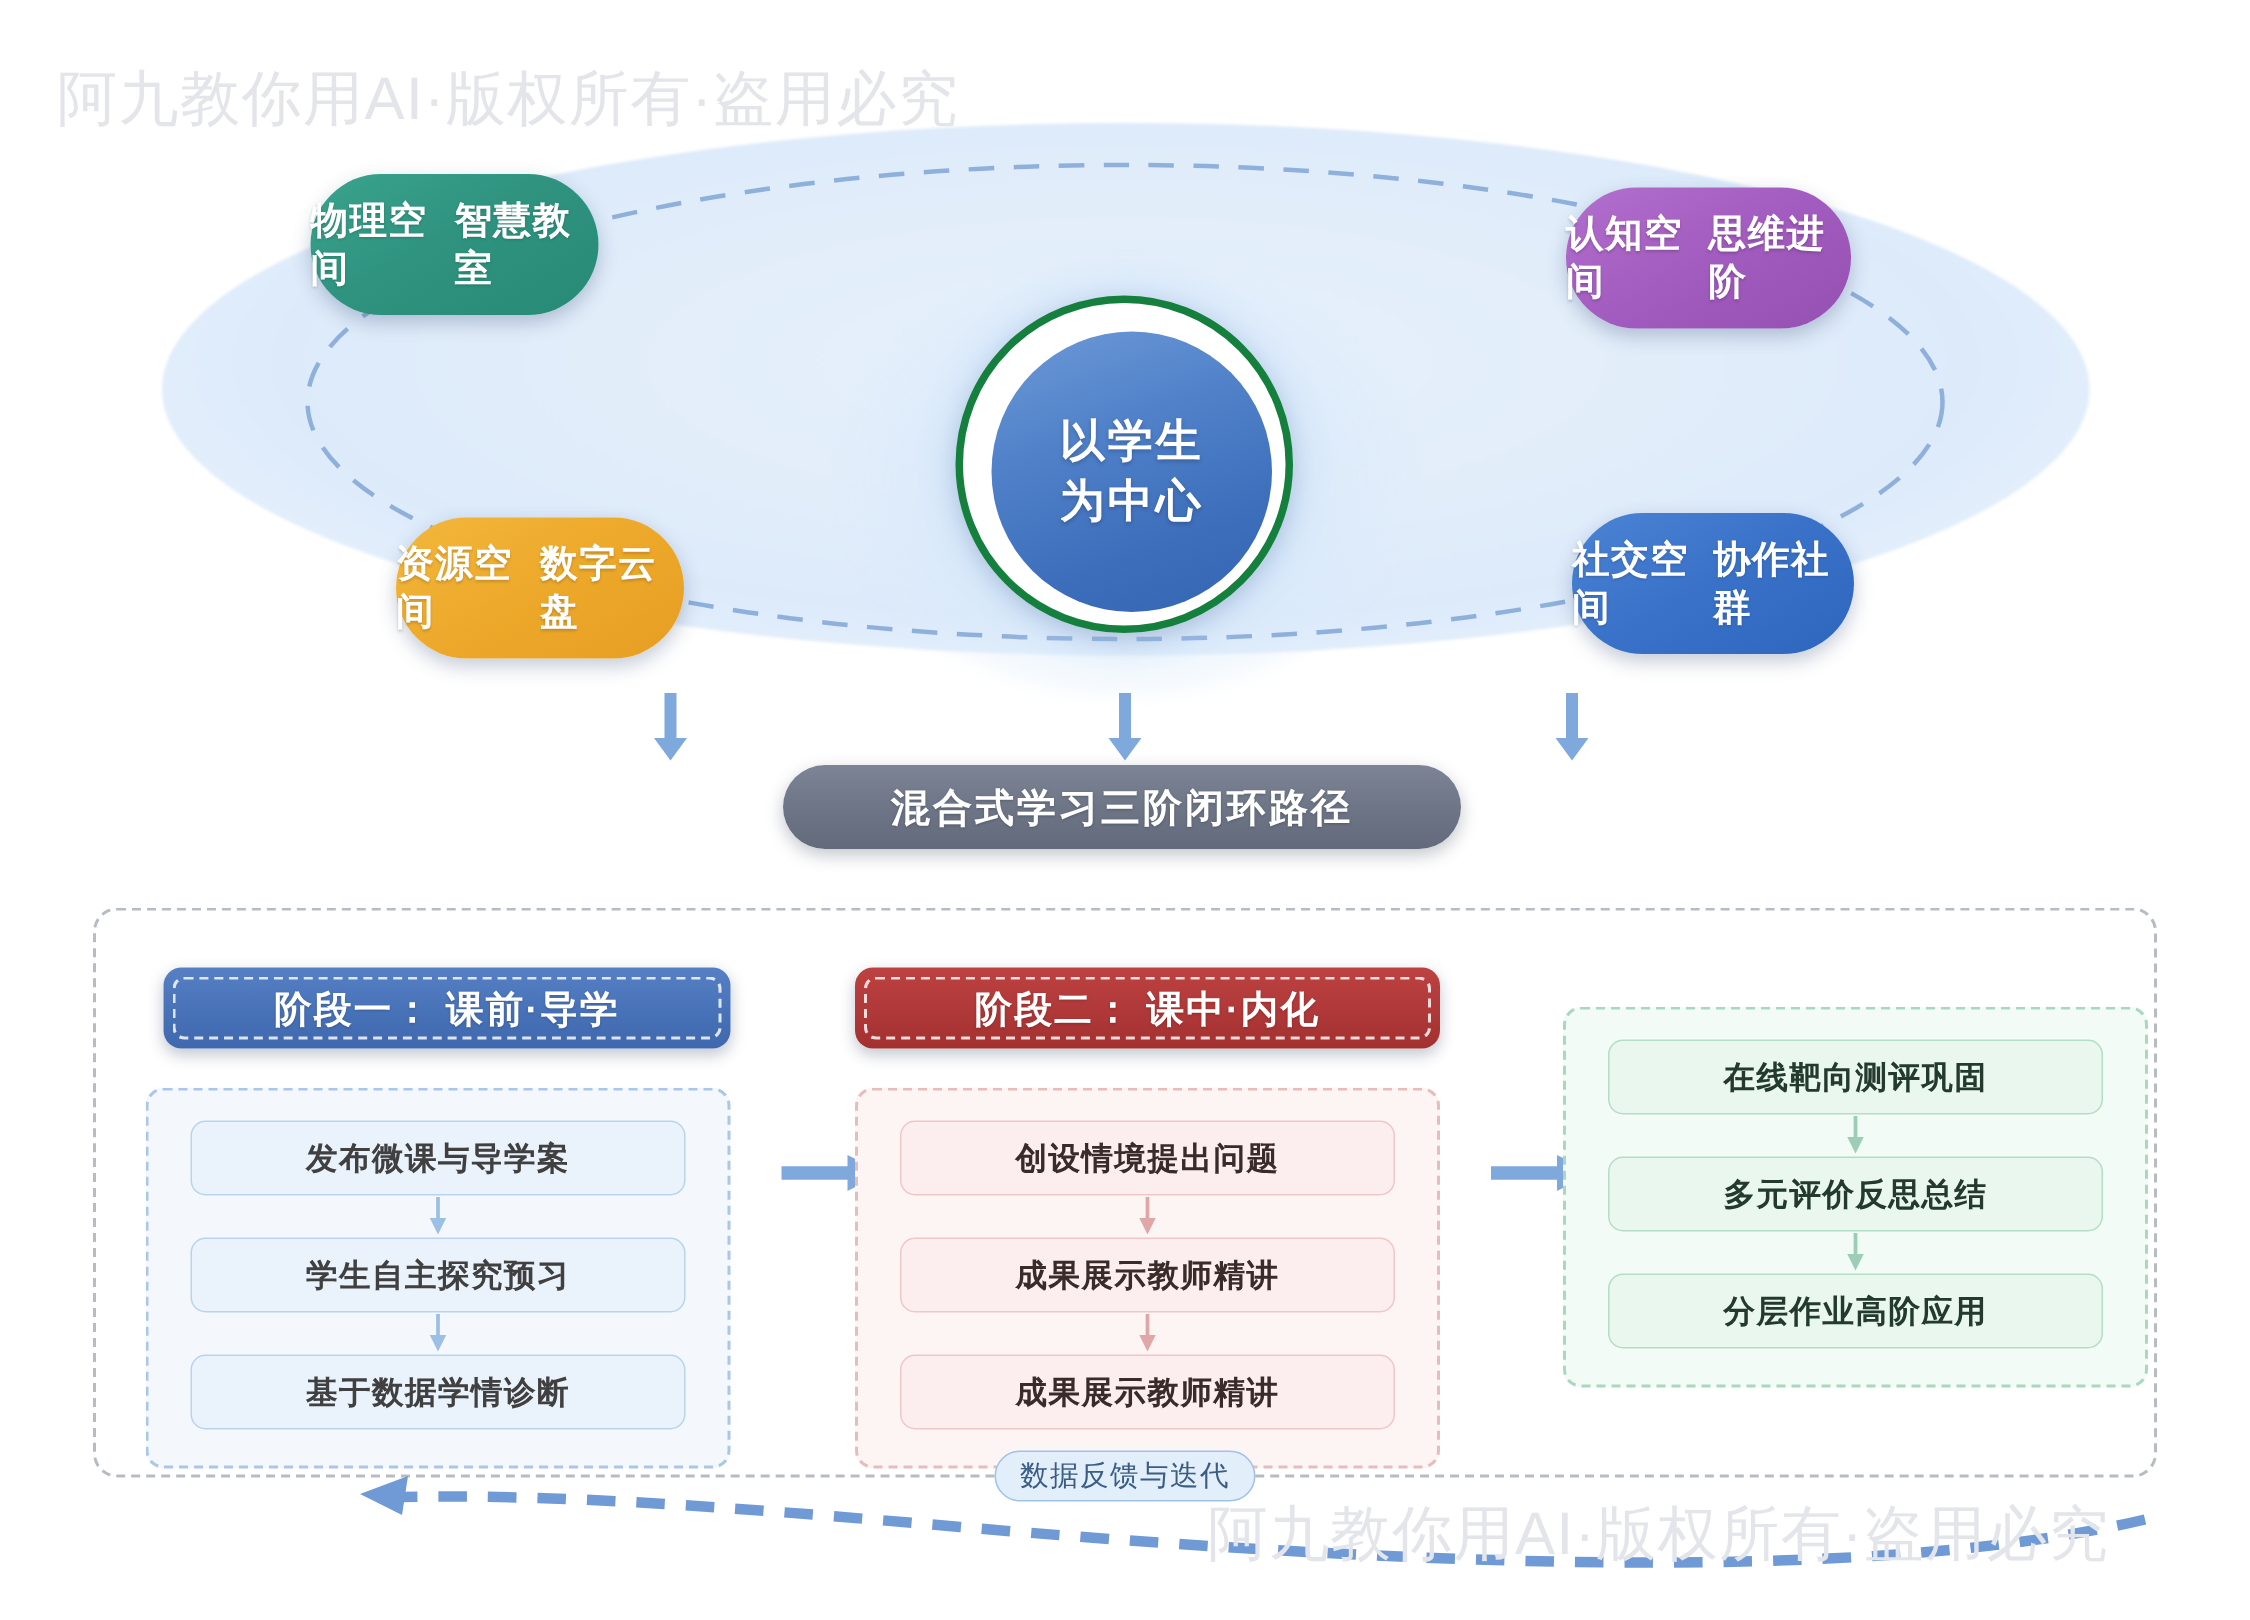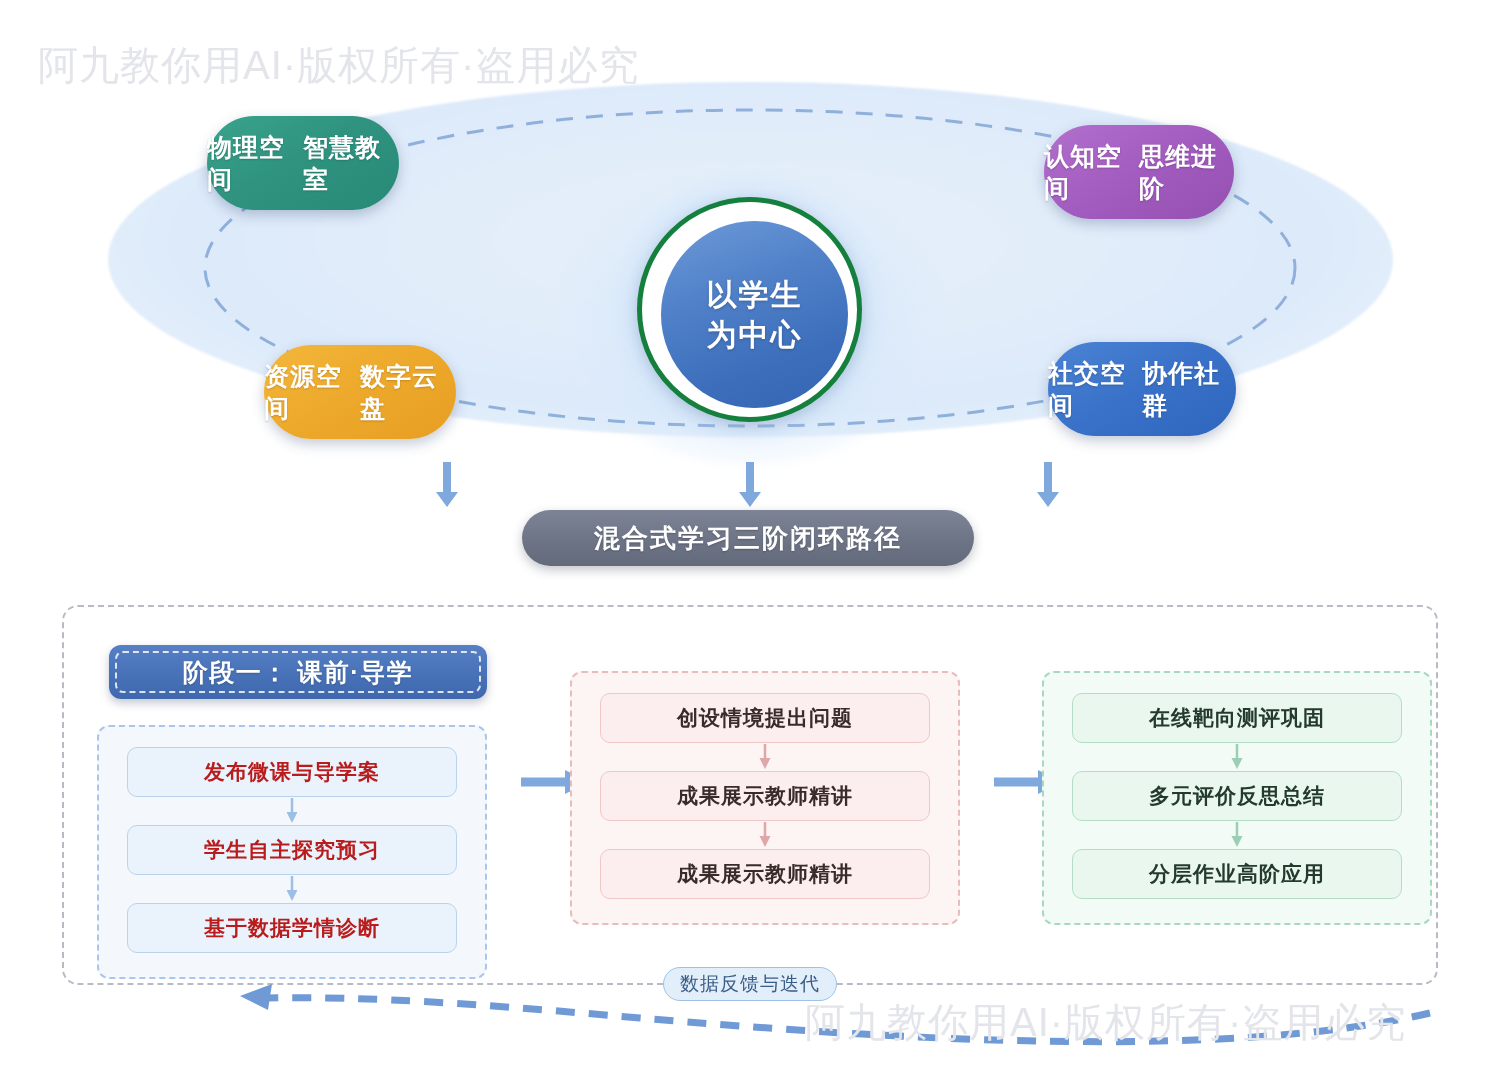--- a/index.html
+++ b/index.html
@@ -151,21 +151,21 @@
   }
   #panel-1{background:#f4f8fd;border-color:#aac6e8;}
   #panel-2{background:#fdf4f4;border-color:#e9bcbc;}
   #panel-3{background:#f3fbf6;border-color:#a9d8c0;}
 
   .step{
     height:48px;border-radius:10px;border:1.5px solid;
     display:flex;align-items:center;justify-content:center;
     font-size:21px;font-weight:bold;letter-spacing:1px;
   }
-  #panel-1 .step{background:#eaf2fc;border-color:#b9d3ef;color:#b91c1c;}
+  #panel-1 .step{background:#eaf2fc;border-color:#b9d3ef;color:#404040;}
   #panel-2 .step{background:#fceeee;border-color:#f0c7c7;color:#3a2b2b;}
   #panel-3 .step{background:#e9f7ef;border-color:#b5ddc6;color:#233a2d;}
 
   .vconn{height:28px;display:flex;align-items:center;justify-content:center;}
   .vconn svg{display:block;}
 
   .hconn{position:absolute;top:160px;width:74px;height:30px;}
   #hconn-1{left:455px;}
   #hconn-2{left:928px;}
 
@@ -264,20 +264,21 @@
         <div class="step">基于数据学情诊断</div>
       </div>
     </div>
 
     <svg class="hconn" id="hconn-1" viewBox="0 0 74 30">
       <line x1="2" y1="15" x2="48" y2="15" stroke="#7fa8dd" stroke-width="9"></line>
       <polygon points="70,15 46,3 46,27" fill="#7fa8dd"></polygon>
     </svg>
 
     <div class="column" id="col-2">
+      <div class="stage-head" id="head-2">阶段二： 课中·内化</div>
       <div class="panel" id="panel-2">
         <div class="step">创设情境提出问题</div>
         <div class="vconn">
           <svg width="18" height="26" viewBox="0 0 18 26">
             <line x1="9" y1="0" x2="9" y2="15" stroke="#dfa7a7" stroke-width="2.5"></line>
             <polygon points="9,25 3.5,14 14.5,14" fill="#dfa7a7"></polygon>
           </svg>
         </div>
         <div class="step">成果展示教师精讲</div>
         <div class="vconn">

